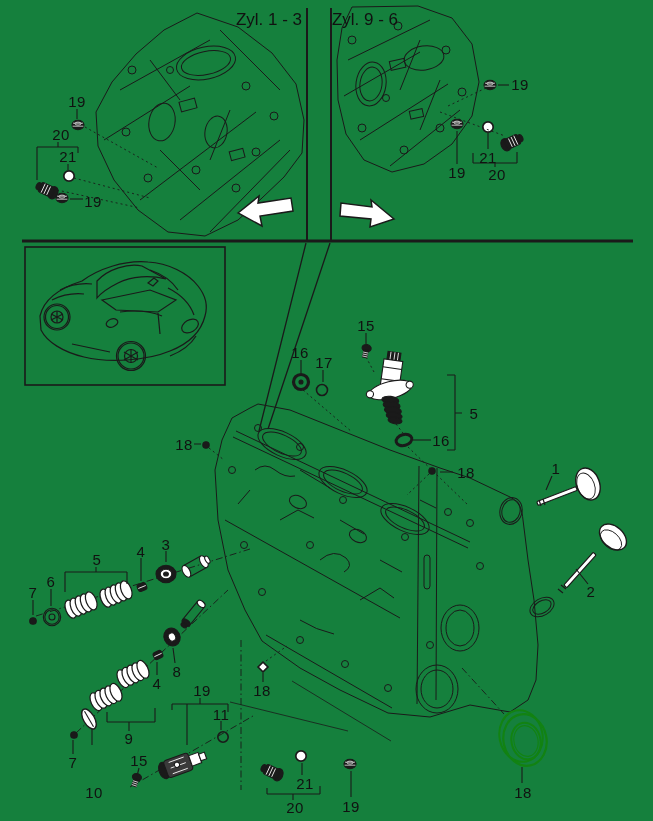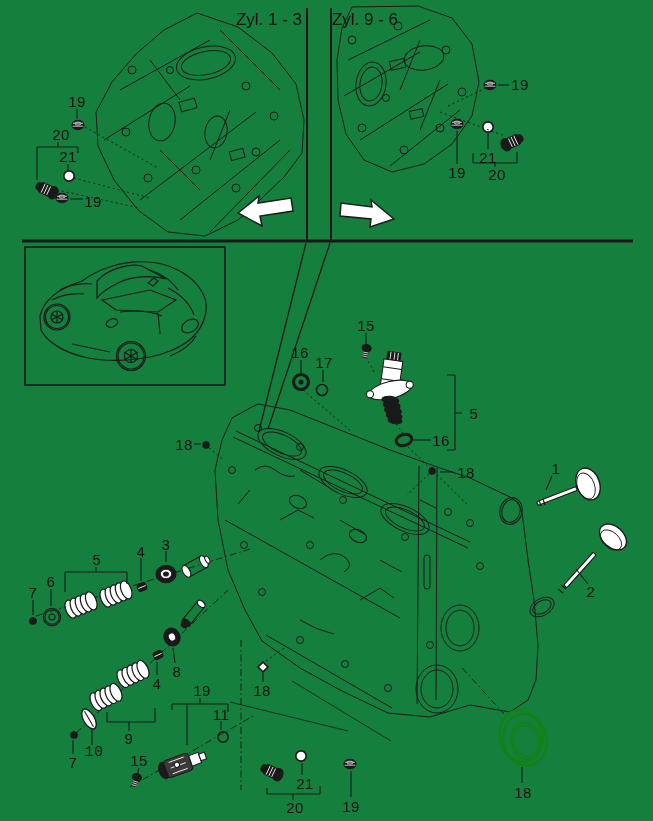--- a/index.html
+++ b/index.html
@@ -355,21 +355,21 @@
       <span class="callout" style="left: 166px; top: 544px;">3</span>
       <span class="callout" style="left: 141px; top: 551px;">4</span>
       <span class="callout" style="left: 97px; top: 559px;">5</span>
       <span class="callout" style="left: 51px; top: 581px;">6</span>
       <span class="callout" style="left: 33px; top: 592px;">7</span>
       <span class="callout" style="left: 177px; top: 671px;">8</span>
       <span class="callout" style="left: 157px; top: 683px;">4</span>
       <span class="callout" style="left: 202px; top: 690px;">19</span>
       <span class="callout" style="left: 221px; top: 714px;">11</span>
       <span class="callout" style="left: 129px; top: 738px;">9</span>
-      <span class="callout" style="left: 94px; top: 752px; font-family: Liberation Mono, monospace;">10</span>
+      <span class="callout" style="left: 94px; top: 792px;">10</span>
       <span class="callout" style="left: 73px; top: 762px;">7</span>
       <span class="callout" style="left: 139px; top: 760px;">15</span>
       <span class="callout" style="left: 262px; top: 690px;">18</span>
       <span class="callout" style="left: 305px; top: 783px;">21</span>
       <span class="callout" style="left: 295px; top: 807px;">20</span>
       <span class="callout" style="left: 351px; top: 806px;">19</span>
       <span class="callout" style="left: 523px; top: 792px;">18</span>
     </div>
 
 </div>

